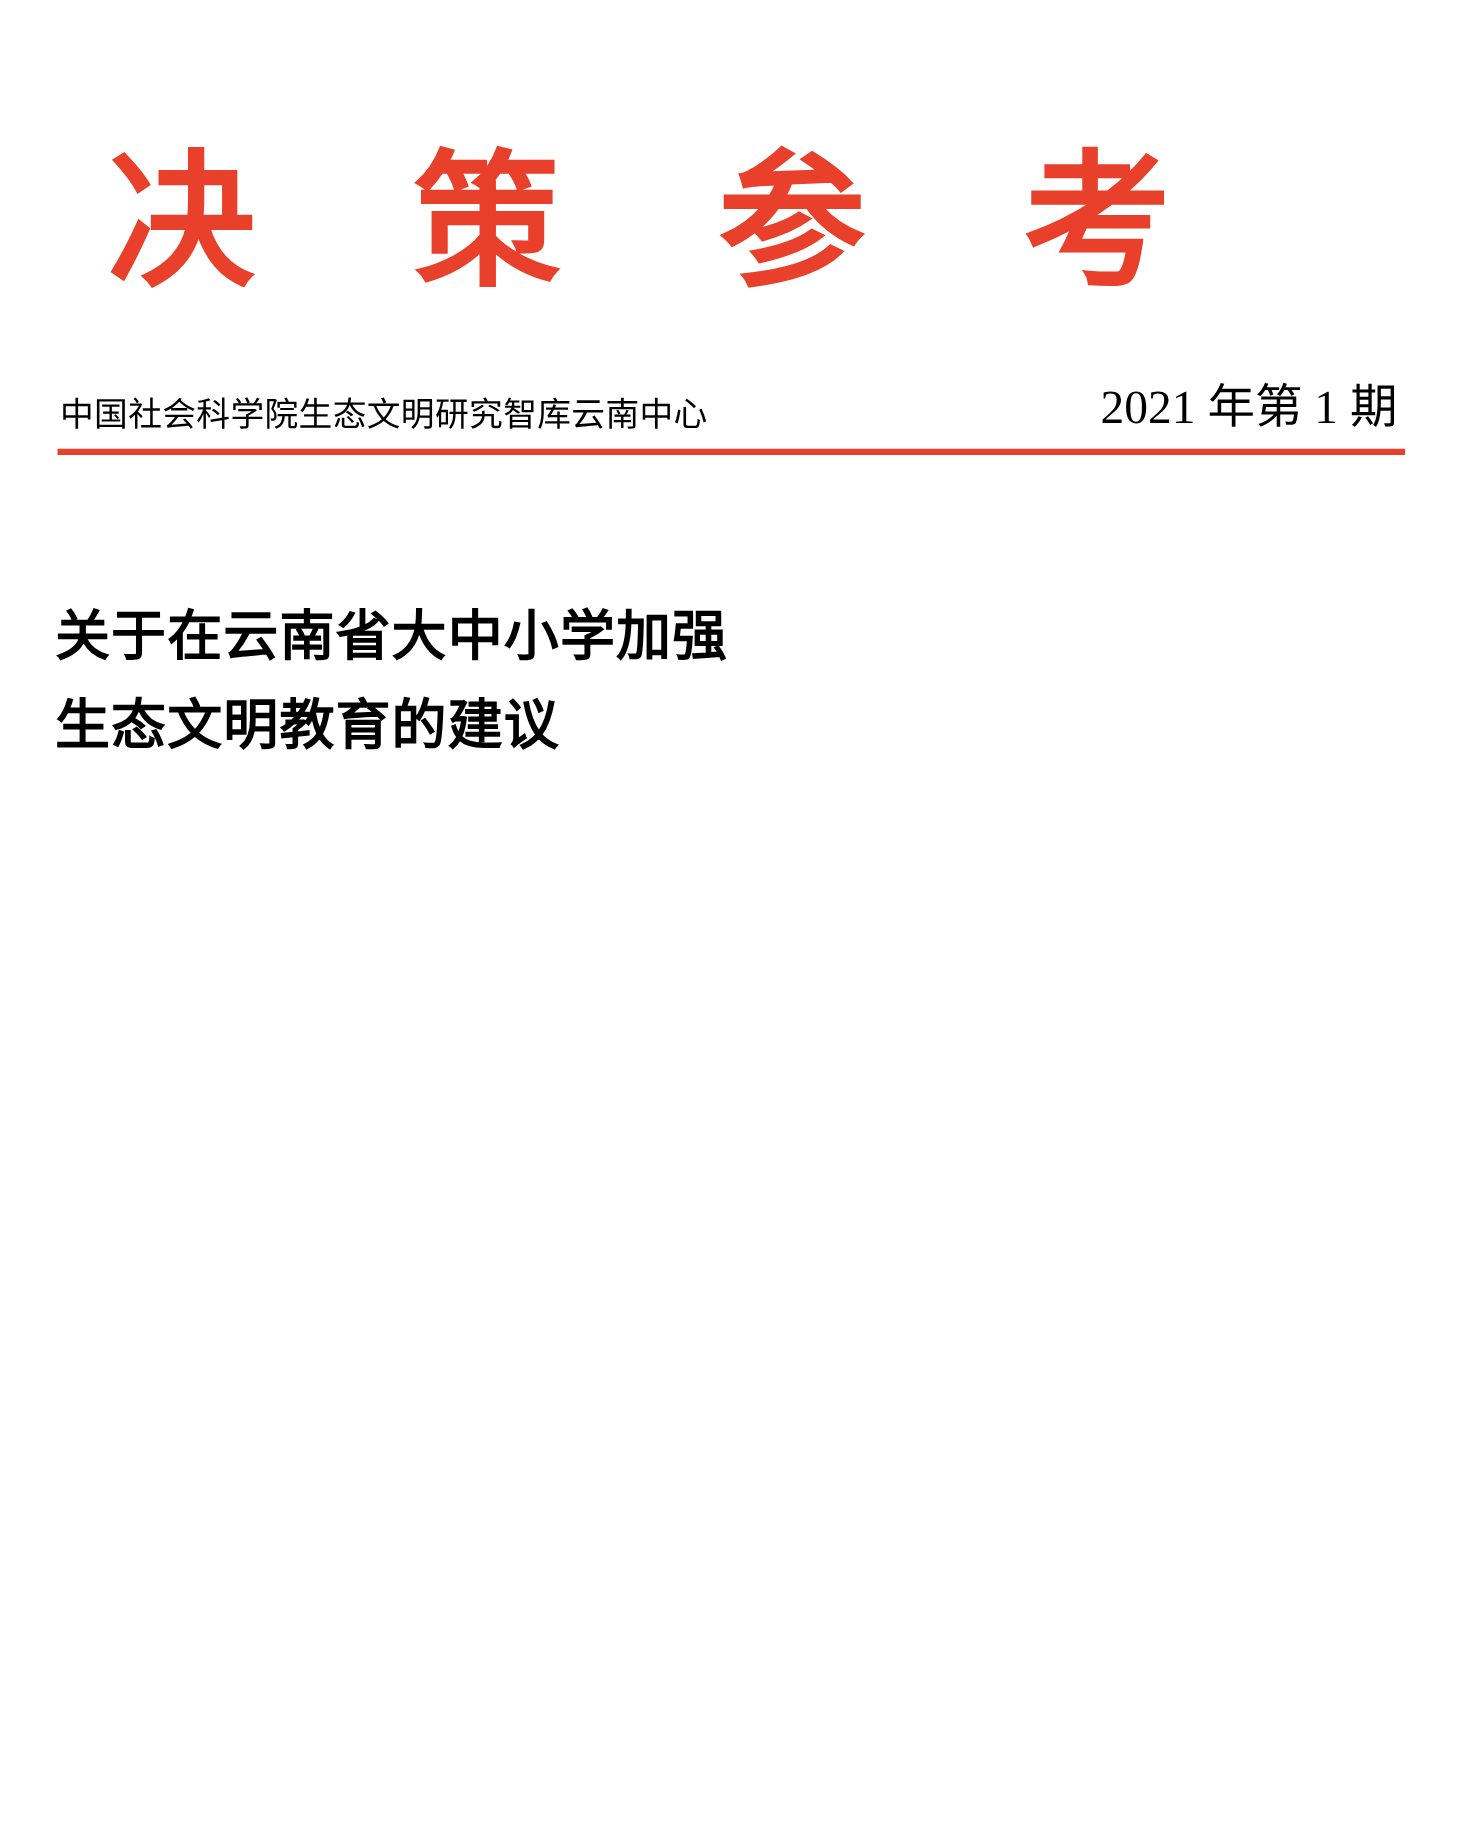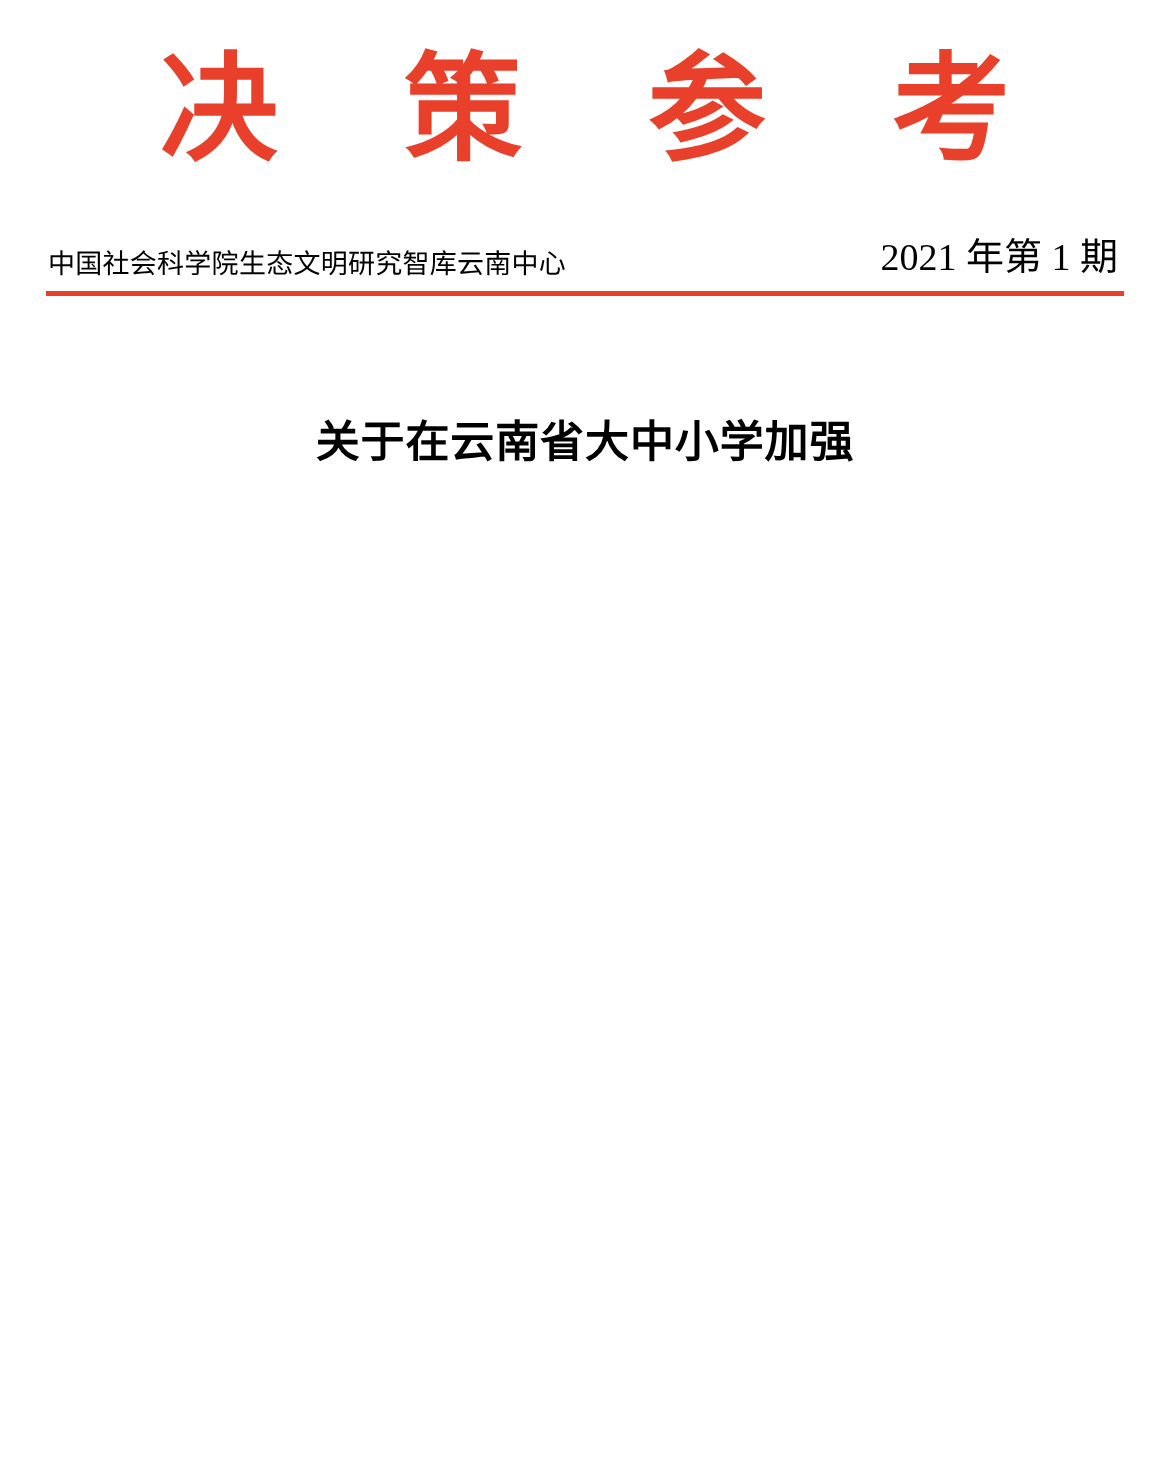--- a/index.html
+++ b/index.html
@@ -18,22 +18,21 @@
   .page {
     position: relative;
     width: 1170px;
     height: 1468px;
     box-sizing: border-box;
     padding: 0 44px;
   }
 
   
   .masthead {
-    padding-top: 44px;
-    text-align: center;
+    padding-top: 112px;
   }
   .masthead-title {
     color: #e8402a;
     font-family: "DejaVu Serif", "Liberation Serif", serif;
     font-weight: 700;
     font-size: 118px;
     line-height: 1.1;
     letter-spacing: 0.36em;
     text-indent: 0.36em;
     white-space: nowrap;
@@ -58,21 +57,20 @@
   }
   .masthead-rule {
     height: 5px;
     background: #e8402a;
     margin: 0 2px;
   }
 
   
   .doc-title {
     margin-top: 110px;
-    text-align: center;
     font-family: "DejaVu Sans", "Liberation Sans", sans-serif;
     font-weight: 700;
     font-size: 44px;
     line-height: 1.62;
     letter-spacing: 0.02em;
   }
   .doc-title .line {
     display: block;
   }
 
@@ -109,18 +107,19 @@
 
     <div class="masthead-meta">
       <div class="masthead-org">中国社会科学院生态文明研究智库云南中心</div>
       <div class="masthead-issue">2021 年第 1 期</div>
     </div>
     <div class="masthead-rule"></div>
   </div>
 
   <h1 class="doc-title">
     <span class="line">关于在云南省大中小学加强</span>
+    <span class="line">生态文明教育的建议</span>
   </h1>
 
   <div class="doc-body">
   </div>
 
 </div>
 
 </body></html>

